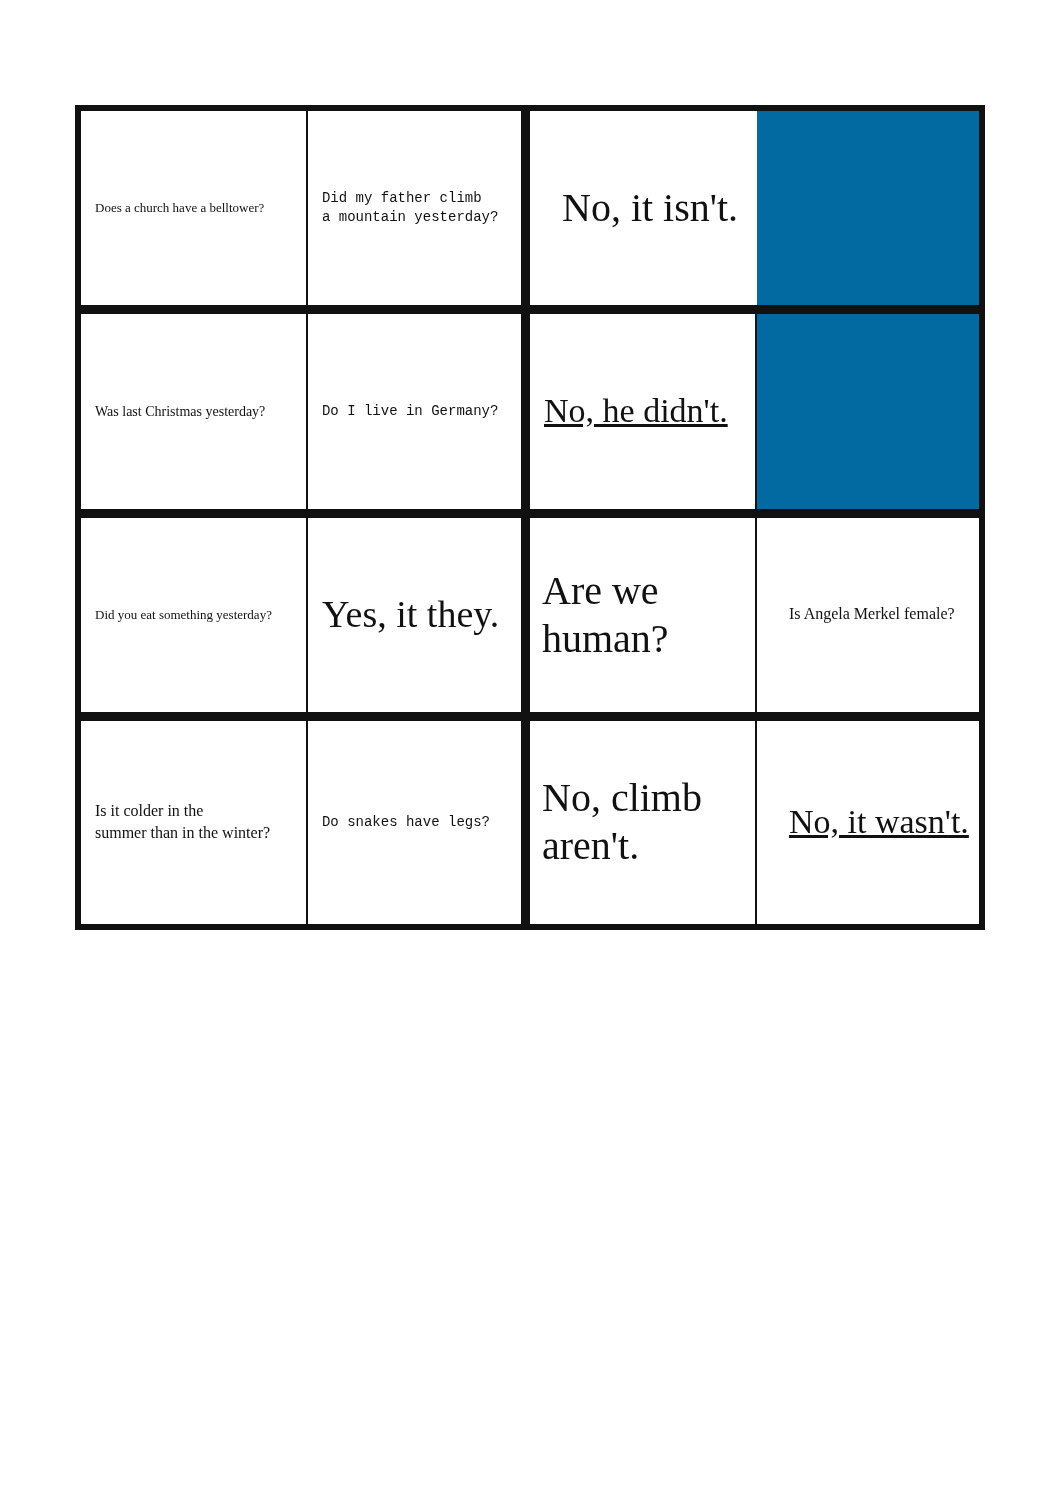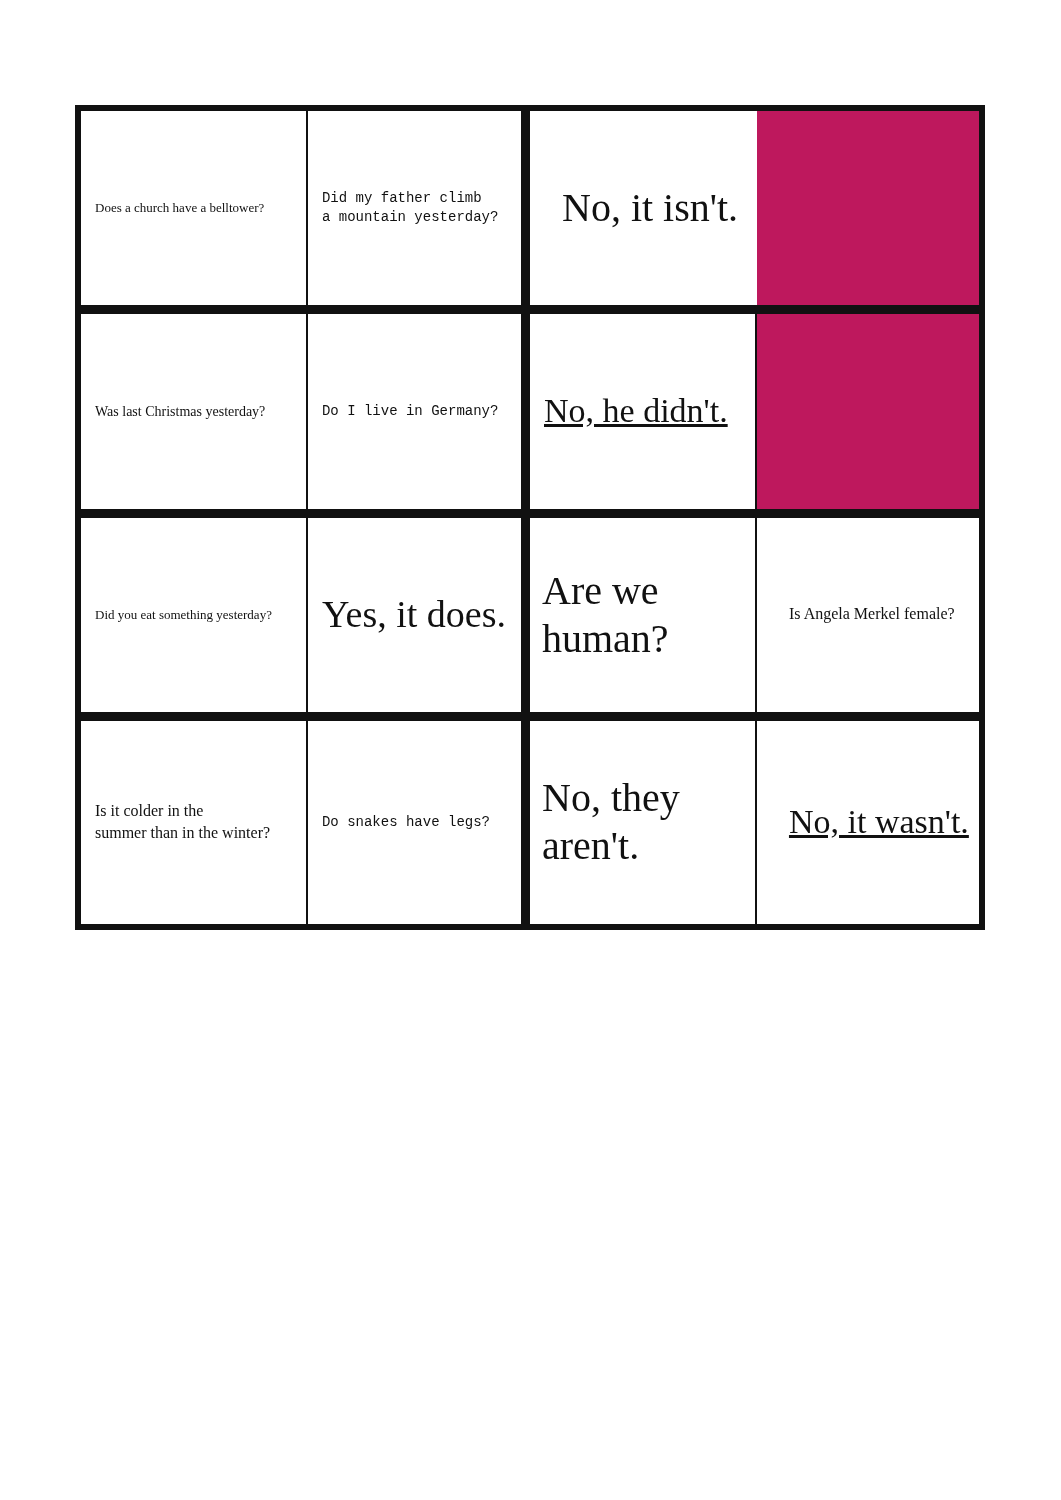--- a/index.html
+++ b/index.html
@@ -17,21 +17,21 @@
   .card-grid {
     position: absolute;
     left: 75px;
     top: 105px;
     width: 910px;
     height: 825px;
     box-sizing: border-box;
     border: 6px solid #111111;
     display: grid;
     grid-template-rows: repeat(4, 1fr);
-    background: #be185d;
+    background: #0369a1;
   }
   .card-row {
     display: grid;
     grid-template-columns: 230fr 225fr 230fr 225fr;
     min-height: 0;
   }
   .card-row:not(:last-child) {
     border-bottom: 9px solid #111111;
   }
   .cell {
@@ -75,26 +75,26 @@
   </div>
 
   <div class="card-row">
     <div class="cell s2">Was last Christmas yesterday?</div>
     <div class="cell s4 mid-divider">Do I live in Germany?</div>
     <div class="cell l2">No, he didn't.</div>
   </div>
 
   <div class="card-row">
     <div class="cell s1">Did you eat something yesterday?</div>
-    <div class="cell l3 mid-divider">Yes, it does.</div>
+    <div class="cell l3 mid-divider">Yes, it they.</div>
     <div class="cell l1">Are we human?</div>
     <div class="cell s3 last">Is Angela Merkel female?</div>
   </div>
 
   <div class="card-row">
     <div class="cell s3">Is it colder in the
 summer than in the winter?</div>
     <div class="cell s4 mid-divider">Do snakes have legs?</div>
-    <div class="cell l1">No, they aren't.</div>
+    <div class="cell l1">No, climb aren't.</div>
     <div class="cell l2 last">No, it wasn't.</div>
   </div>
 
 </div>
 
 </body></html>

